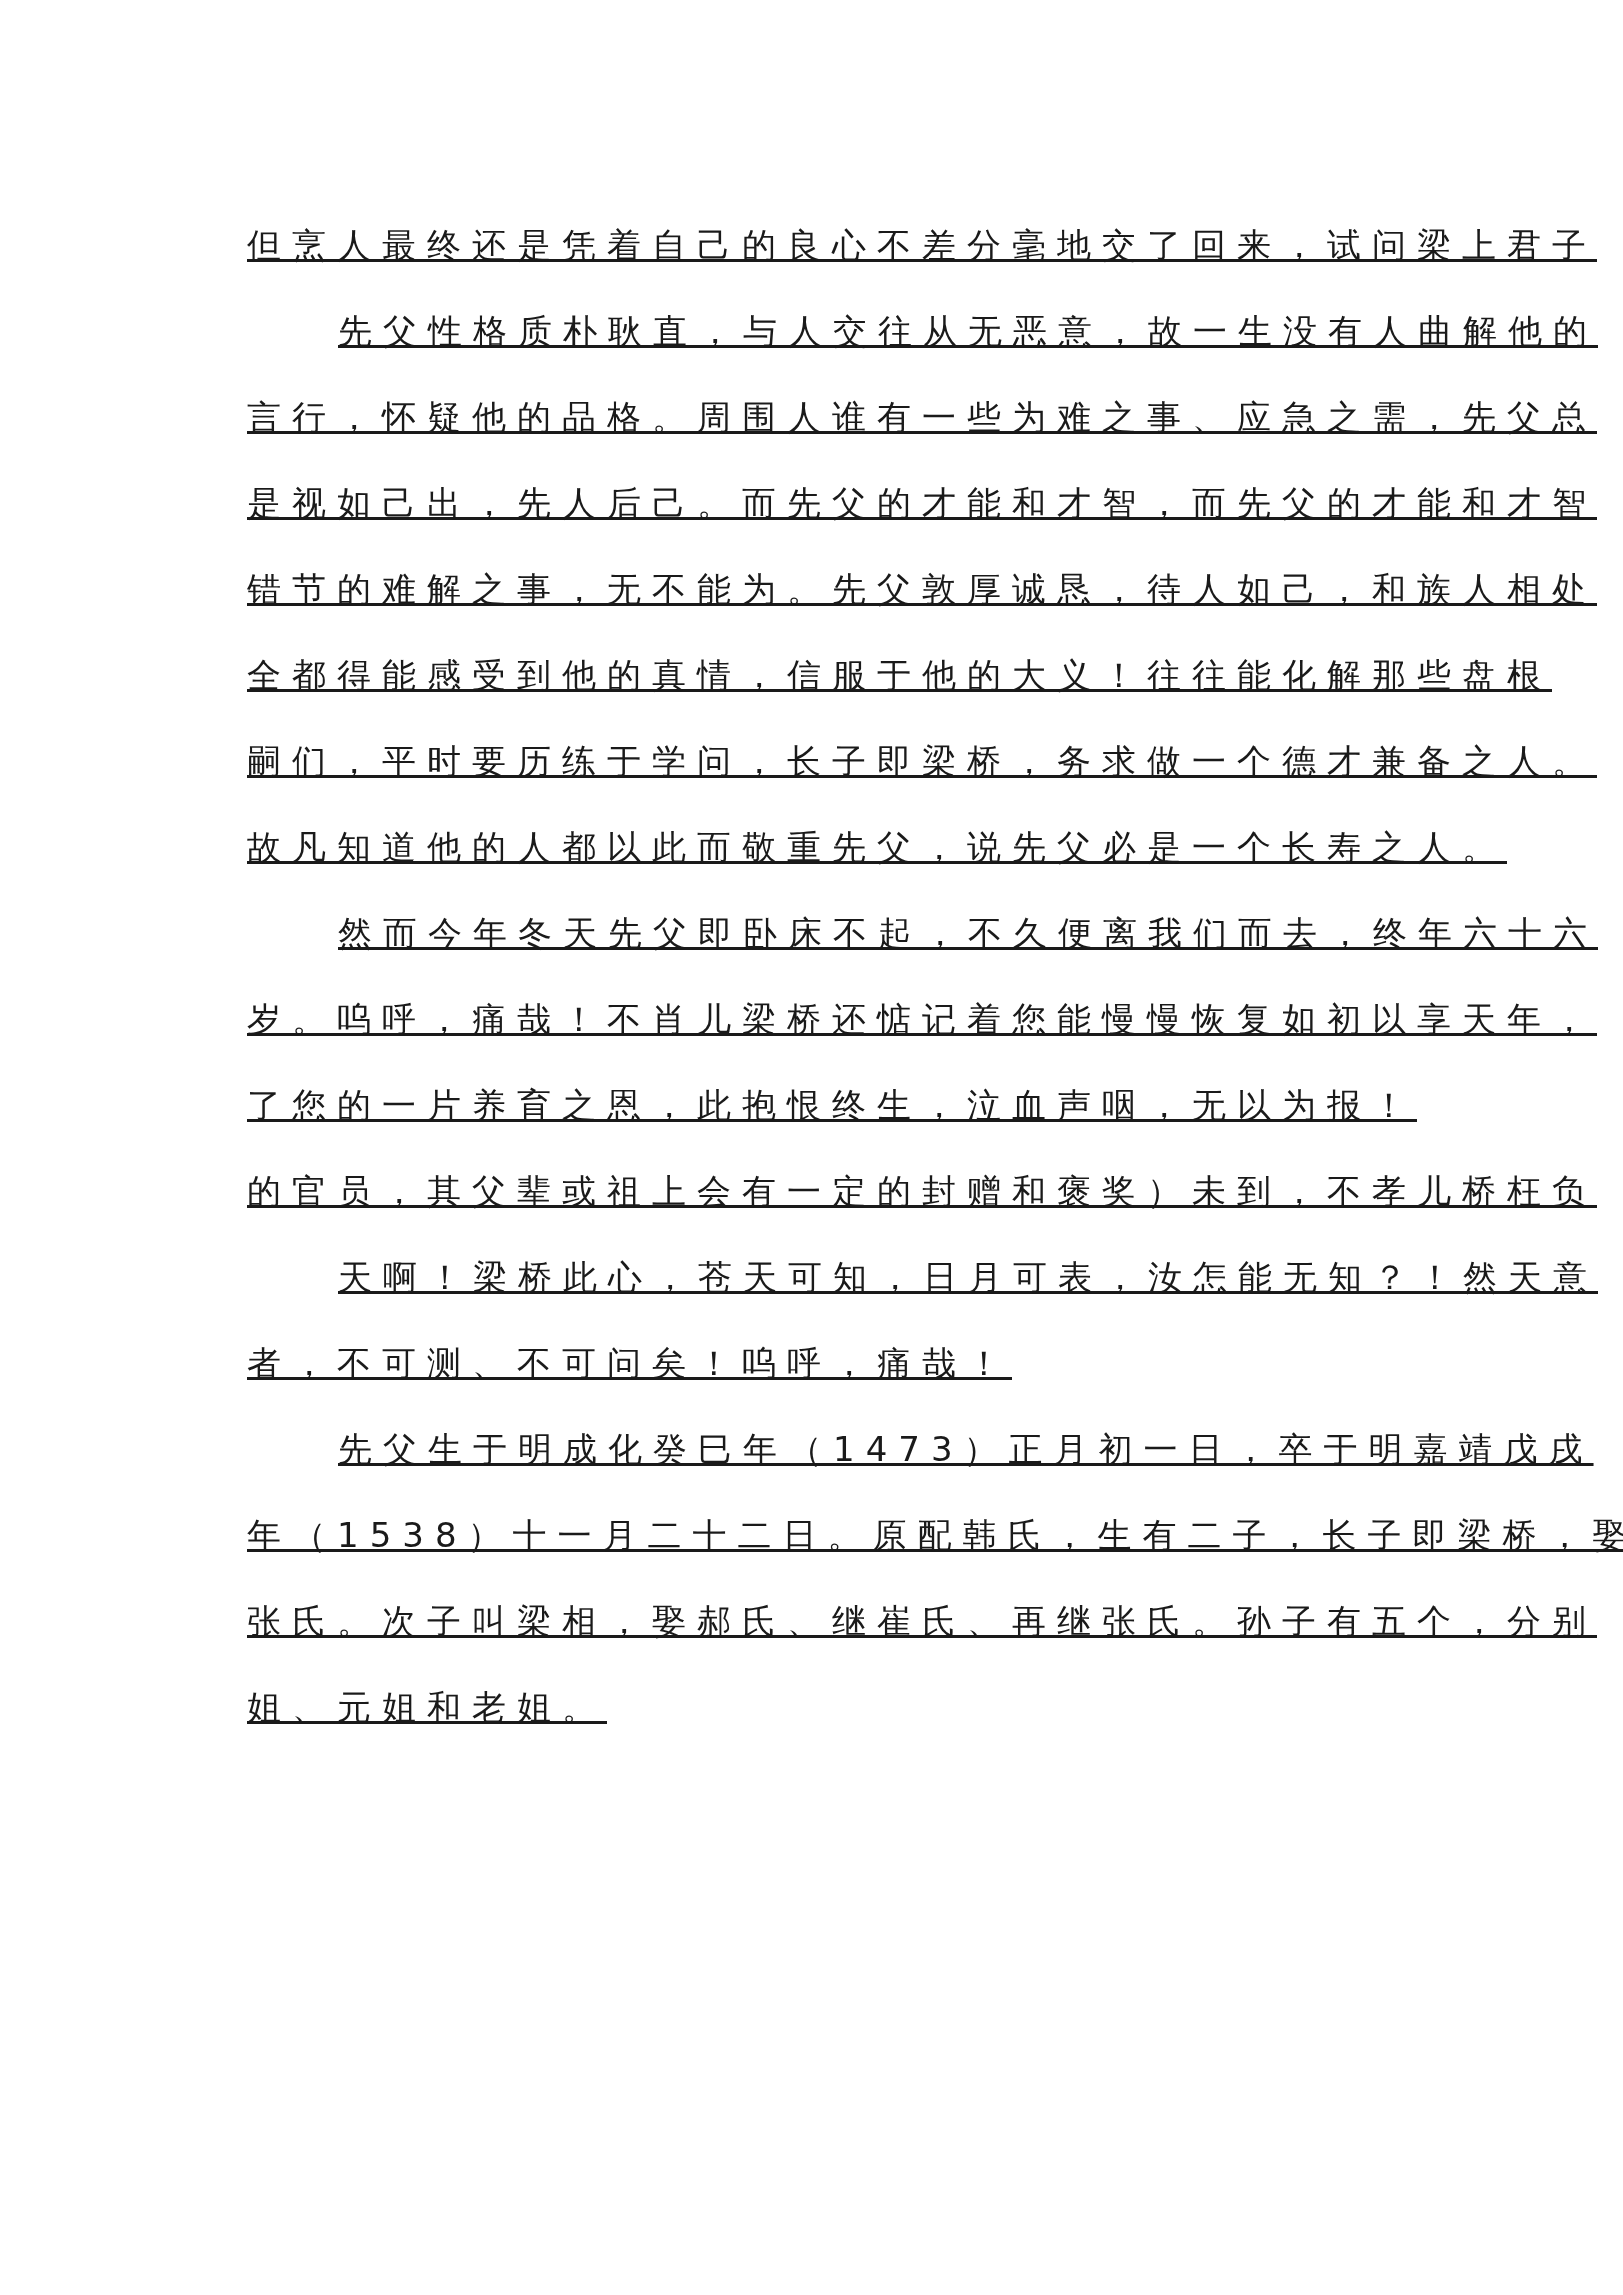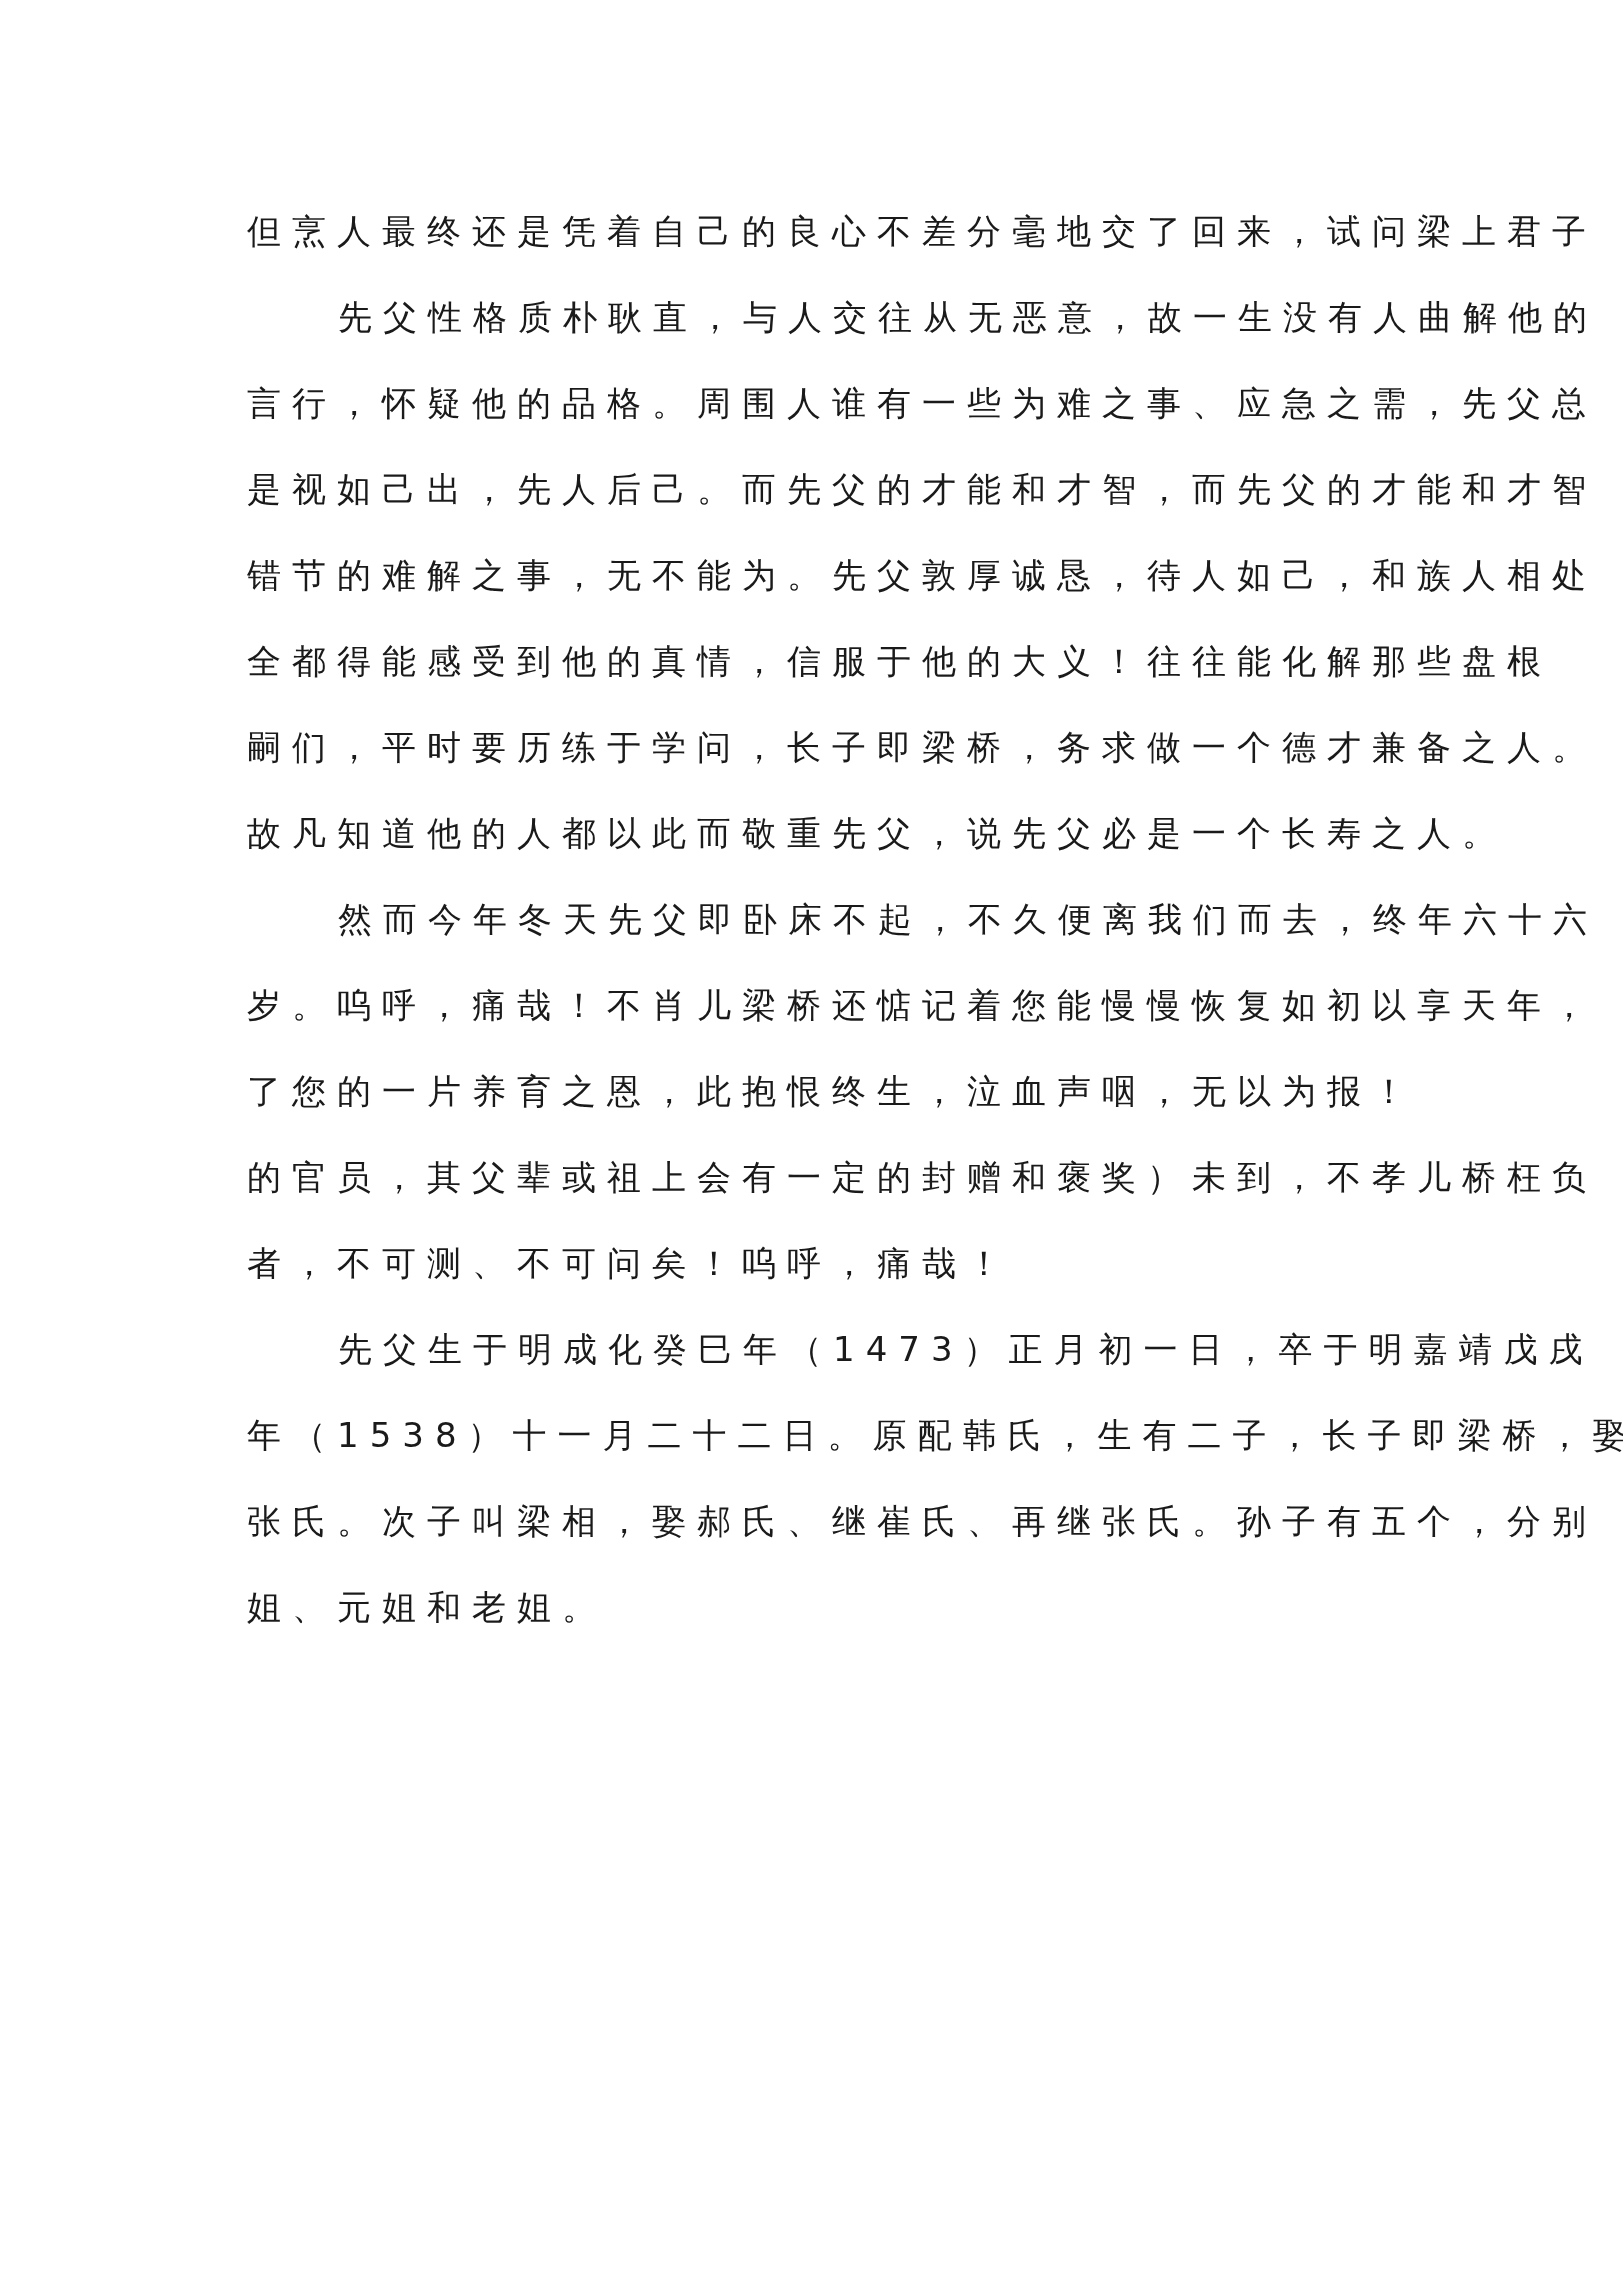--- a/index.html
+++ b/index.html
@@ -11,22 +11,23 @@
       width: 1623px;
       height: 2295px;
       position: relative;
       overflow: hidden;
       font-family: "DejaVu Sans", "Liberation Sans", sans-serif;
       color: #1a1a1a;
     }
     .page {
       position: absolute;
       left: 247px;
-      top: 188px;
+      top: 202px;
       width: 1137px;
+      text-decoration: underline;
     }
     .para {
       margin: 0;
       padding: 0;
       font-size: 34px;
       line-height: 86px;
       letter-spacing: 11px;
       text-align: justify;
       text-align-last: left;
       word-break: break-all;
@@ -53,20 +54,21 @@
     <span class="line">嗣们，平时要历练于学问，长子即梁桥，务求做一个德才兼备之人。</span>
     <span class="line">故凡知道他的人都以此而敬重先父，说先父必是一个长寿之人。</span>
   </div>
   <div class="para">
     <span class="line" style="padding-left:91px">然而今年冬天先父即卧床不起，不久便离我们而去，终年六十六</span>
     <span class="line">岁。呜呼，痛哉！不肖儿梁桥还惦记着您能慢慢恢复如初以享天年，</span>
     <span class="line">了您的一片养育之恩，此抱恨终生，泣血声咽，无以为报！</span>
     <span class="line">的官员，其父辈或祖上会有一定的封赠和褒奖）未到，不孝儿桥枉负</span>
   </div>
   <div class="para">
+    <span class="line" style="padding-left:91px">天啊！梁桥此心，苍天可知，日月可表，汝怎能无知？！然天意</span>
     <span class="line">者，不可测、不可问矣！呜呼，痛哉！</span>
   </div>
   <div class="para">
     <span class="line" style="padding-left:91px">先父生于明成化癸巳年（1473）正月初一日，卒于明嘉靖戊戌</span>
     <span class="line">年（1538）十一月二十二日。原配韩氏，生有二子，长子即梁桥，娶</span>
     <span class="line">张氏。次子叫梁相，娶郝氏、继崔氏、再继张氏。孙子有五个，分别</span>
     <span class="line">姐、元姐和老姐。</span>
   </div>
 </div>
 

